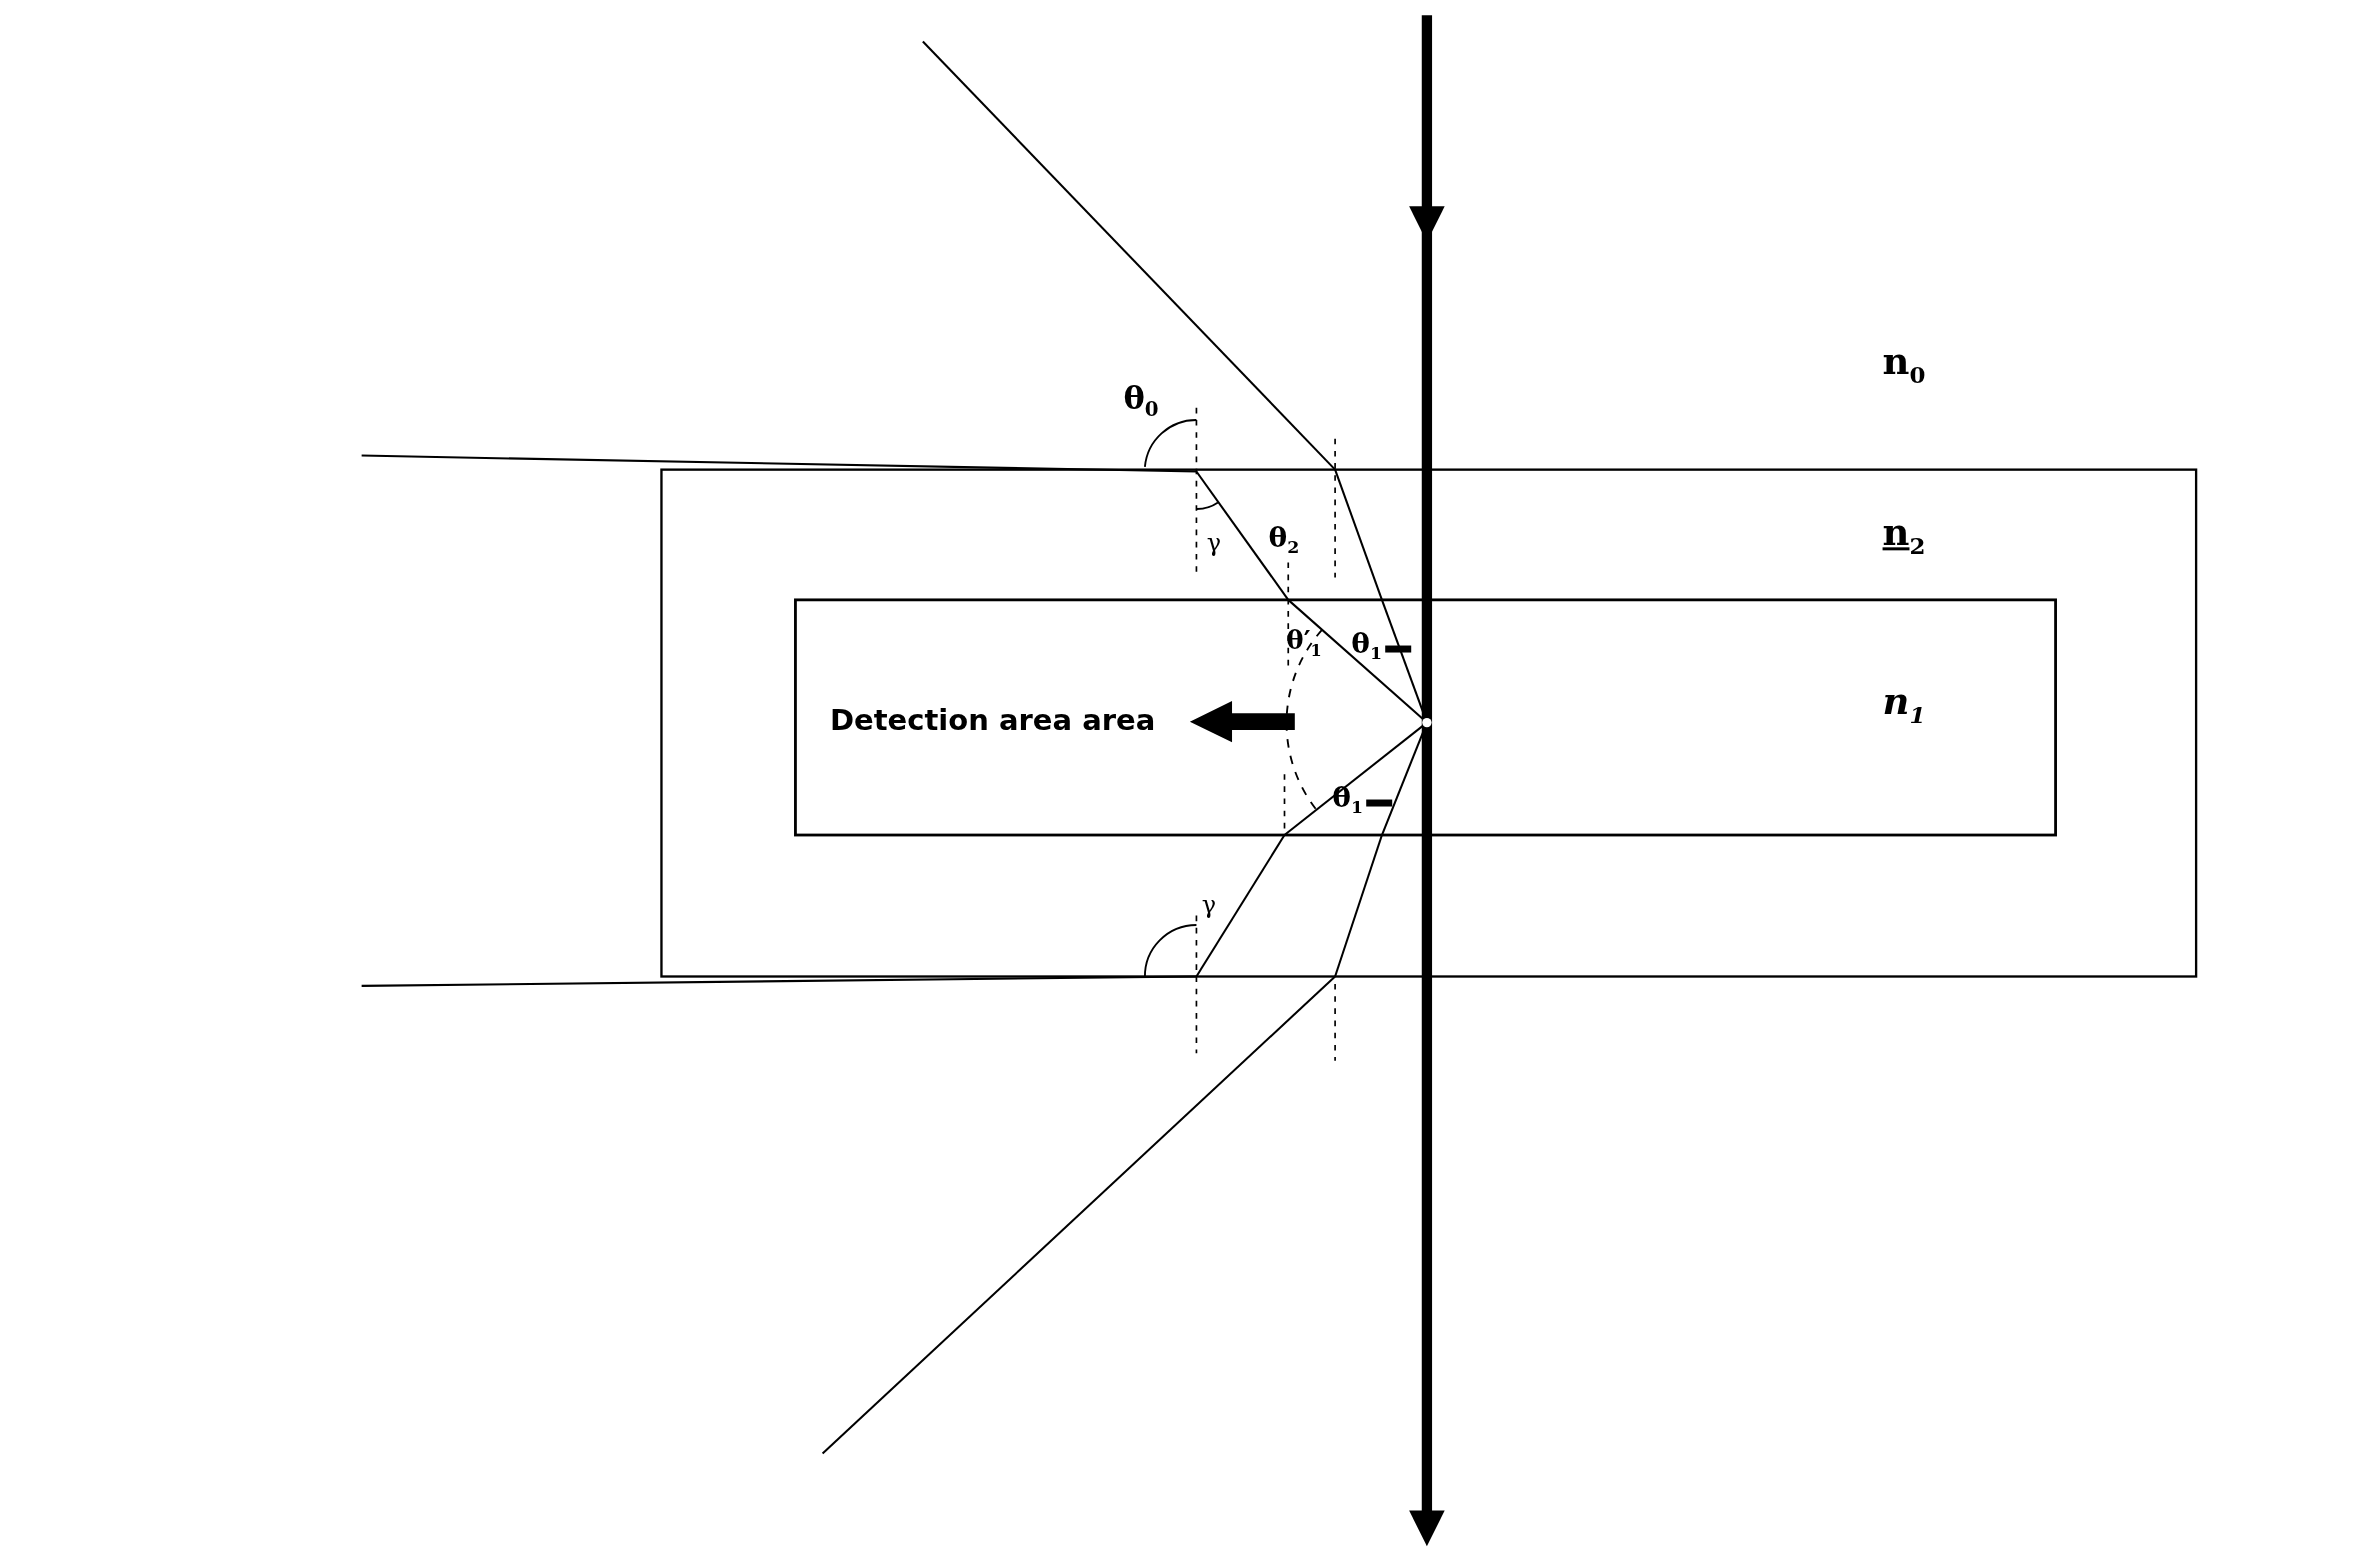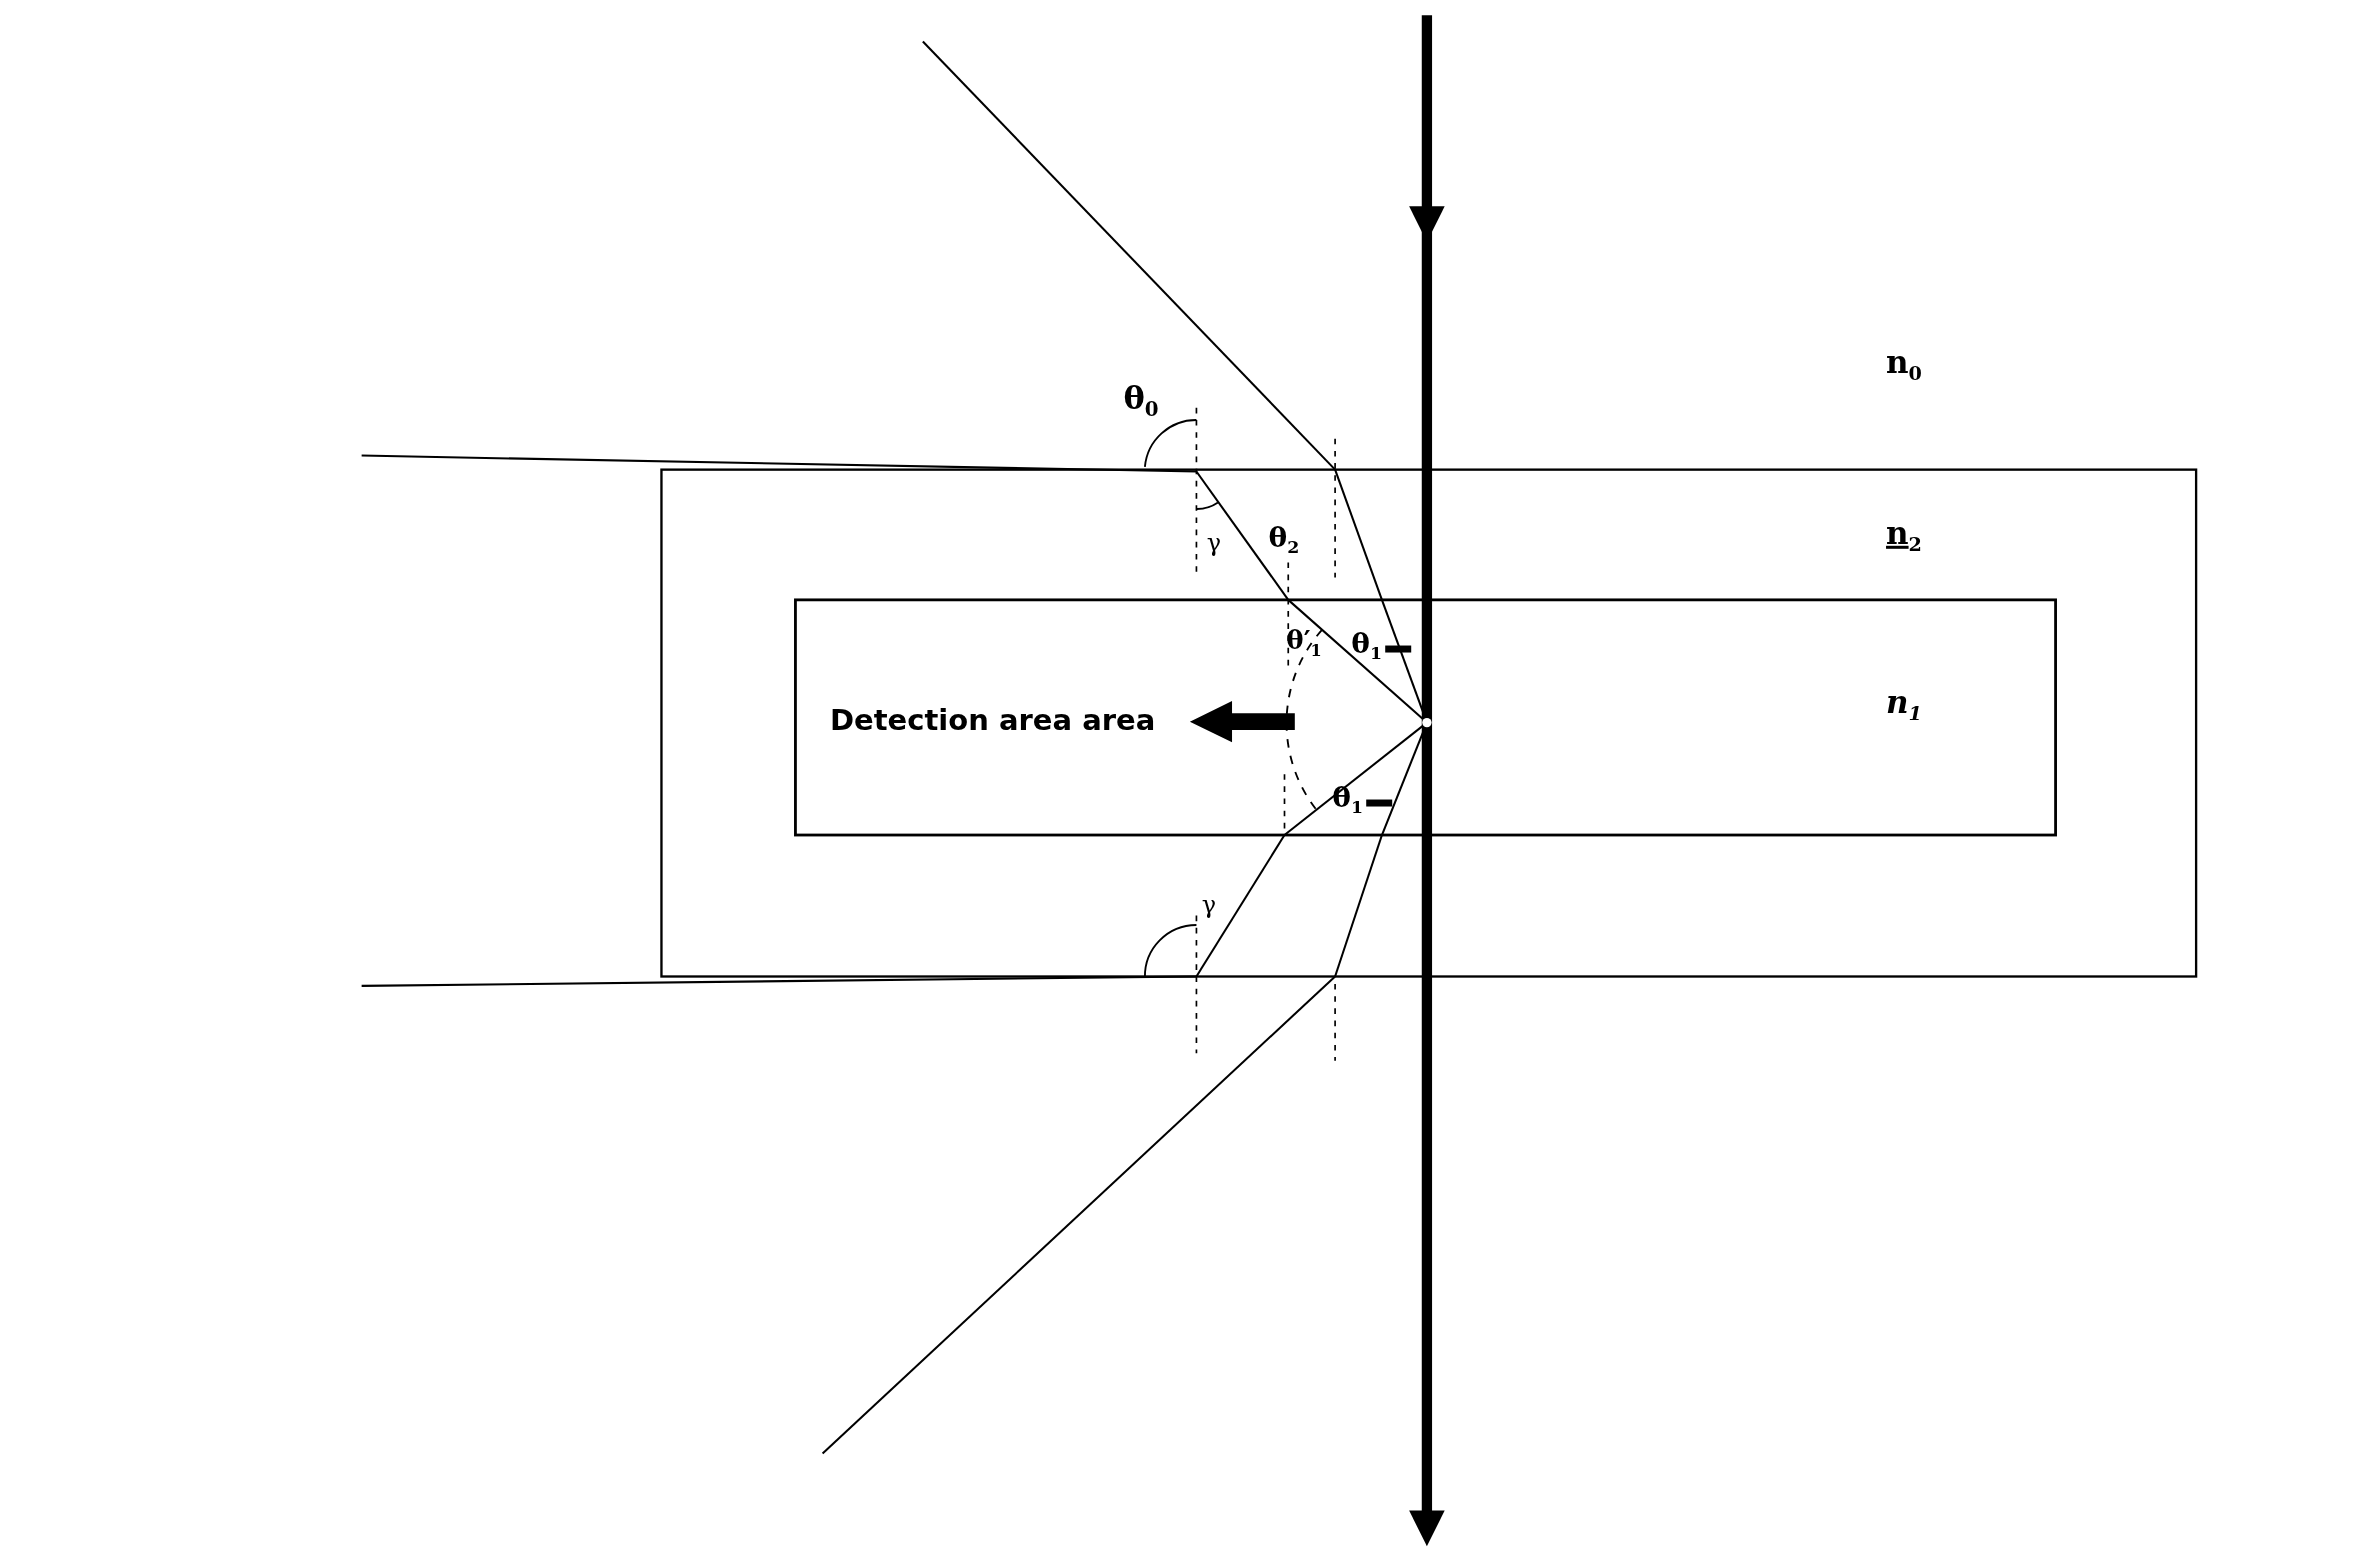--- a/index.html
+++ b/index.html
@@ -18,21 +18,21 @@
     transform:translate(-50%,-50%);
     font-weight:bold;
     white-space:nowrap;
     line-height:1;
   }
   .lbl sub{font-size:0.62em;font-weight:bold;}
   .sz-34{font-size:32px;}
   .sz-30{font-size:28px;}
   .sz-28{font-size:26px;text-align:right;}
   .sz-26{font-size:24px;font-weight:normal;}
-  .sz-33{font-size:31px;}
+  .sz-33{font-size:37px;}
   .thick-bar{
     display:inline-block;
     width:26px;
     height:7.5px;
     background:#000;
     margin-left:2.8px;
   }
   .blind-label{
     position:absolute;
     transform:translate(0,-50%);

